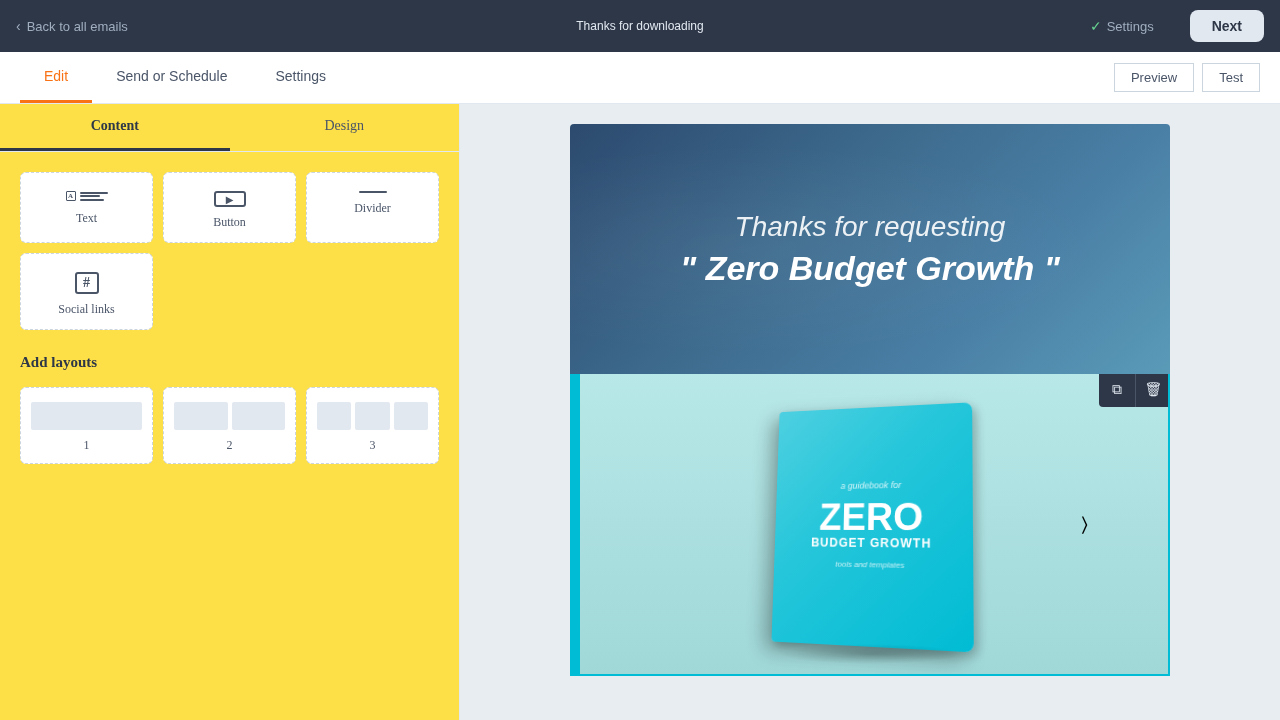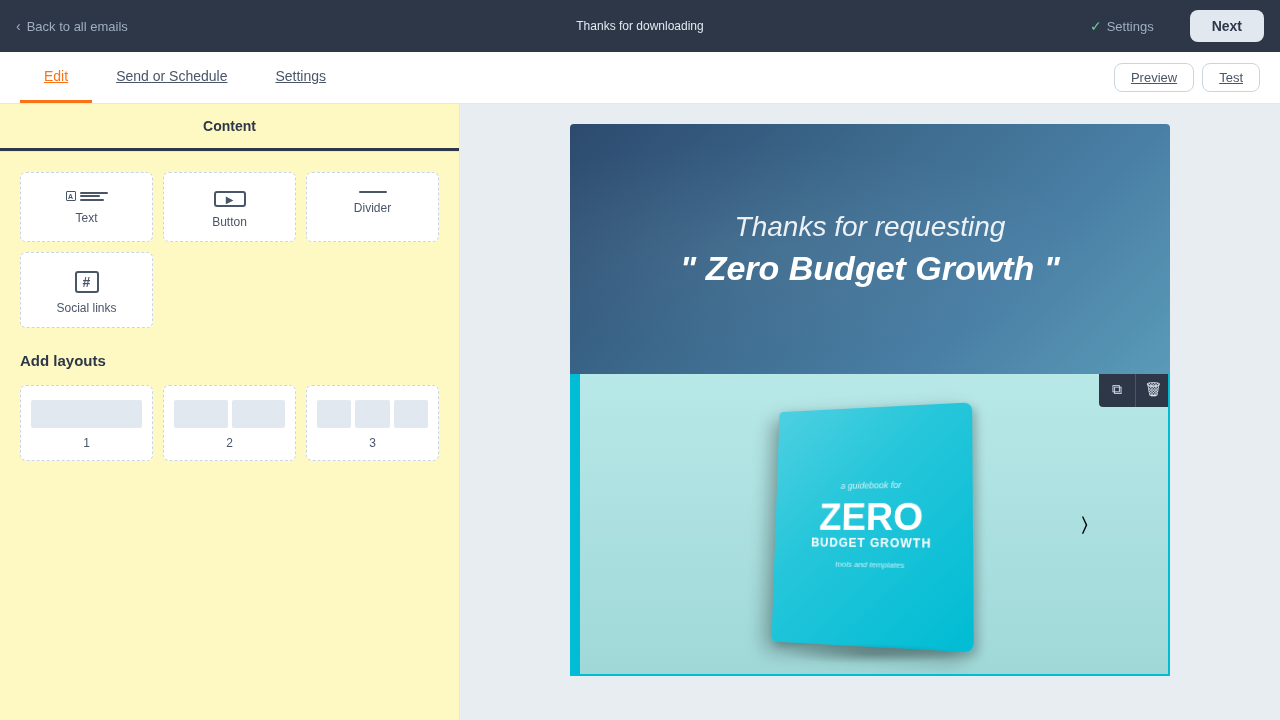--- a/index.html
+++ b/index.html
@@ -76,55 +76,54 @@
     .tab {
       padding: 0 24px;
       height: 100%;
       display: flex;
       align-items: center;
       font-size: 14px;
       color: #4a5568;
       cursor: pointer;
       position: relative;
       border-bottom: 3px solid transparent;
-      text-decoration: underline;
     }
     .tab.active {
       color: #f97316;
       border-bottom: 3px solid #f97316;
       font-weight: 500;
     }
     .nav-actions {
       display: flex;
       gap: 8px;
     }
     .nav-btn {
       background: #fff;
       border: 1px solid #cbd5e0;
-      border-radius: 8px;
+      border-radius: 0;
       padding: 6px 16px;
       font-size: 13px;
       color: #4a5568;
       cursor: pointer;
-      text-decoration: underline;
     }
 
     
     .main-area {
       display: flex;
       height: calc(720px - 52px - 52px);
     }
 
     
     .left-panel {
       width: 460px;
-      background: #fef9c3;
+      background: #fde047;
       border-right: 1px solid #e2e8f0;
       overflow-y: auto;
       flex-shrink: 0;
+      font-family: Liberation Serif, serif;
     }
     .panel-tabs {
       display: flex;
       border-bottom: 1px solid #e2e8f0;
     }
     .panel-tab {
       flex: 1;
       padding: 14px;
       text-align: center;
       font-size: 14px;
@@ -498,20 +497,23 @@
   </div>
 </div>
 
 <div class="main-area">
 
   <div class="left-panel">
     <div class="panel-tabs">
       <div class="panel-tab active">
         <span>Content</span>
       </div>
+      <div class="panel-tab">
+        <span>Design</span>
+      </div>
     </div>
 
     <div class="panel-content">
 
       <div class="content-grid">
 
         <div class="content-card">
           <div class="card-icon">
             <div class="text-icon-wrap">
               <div style="display:flex;gap:3px;align-items:center;margin-bottom:2px">

